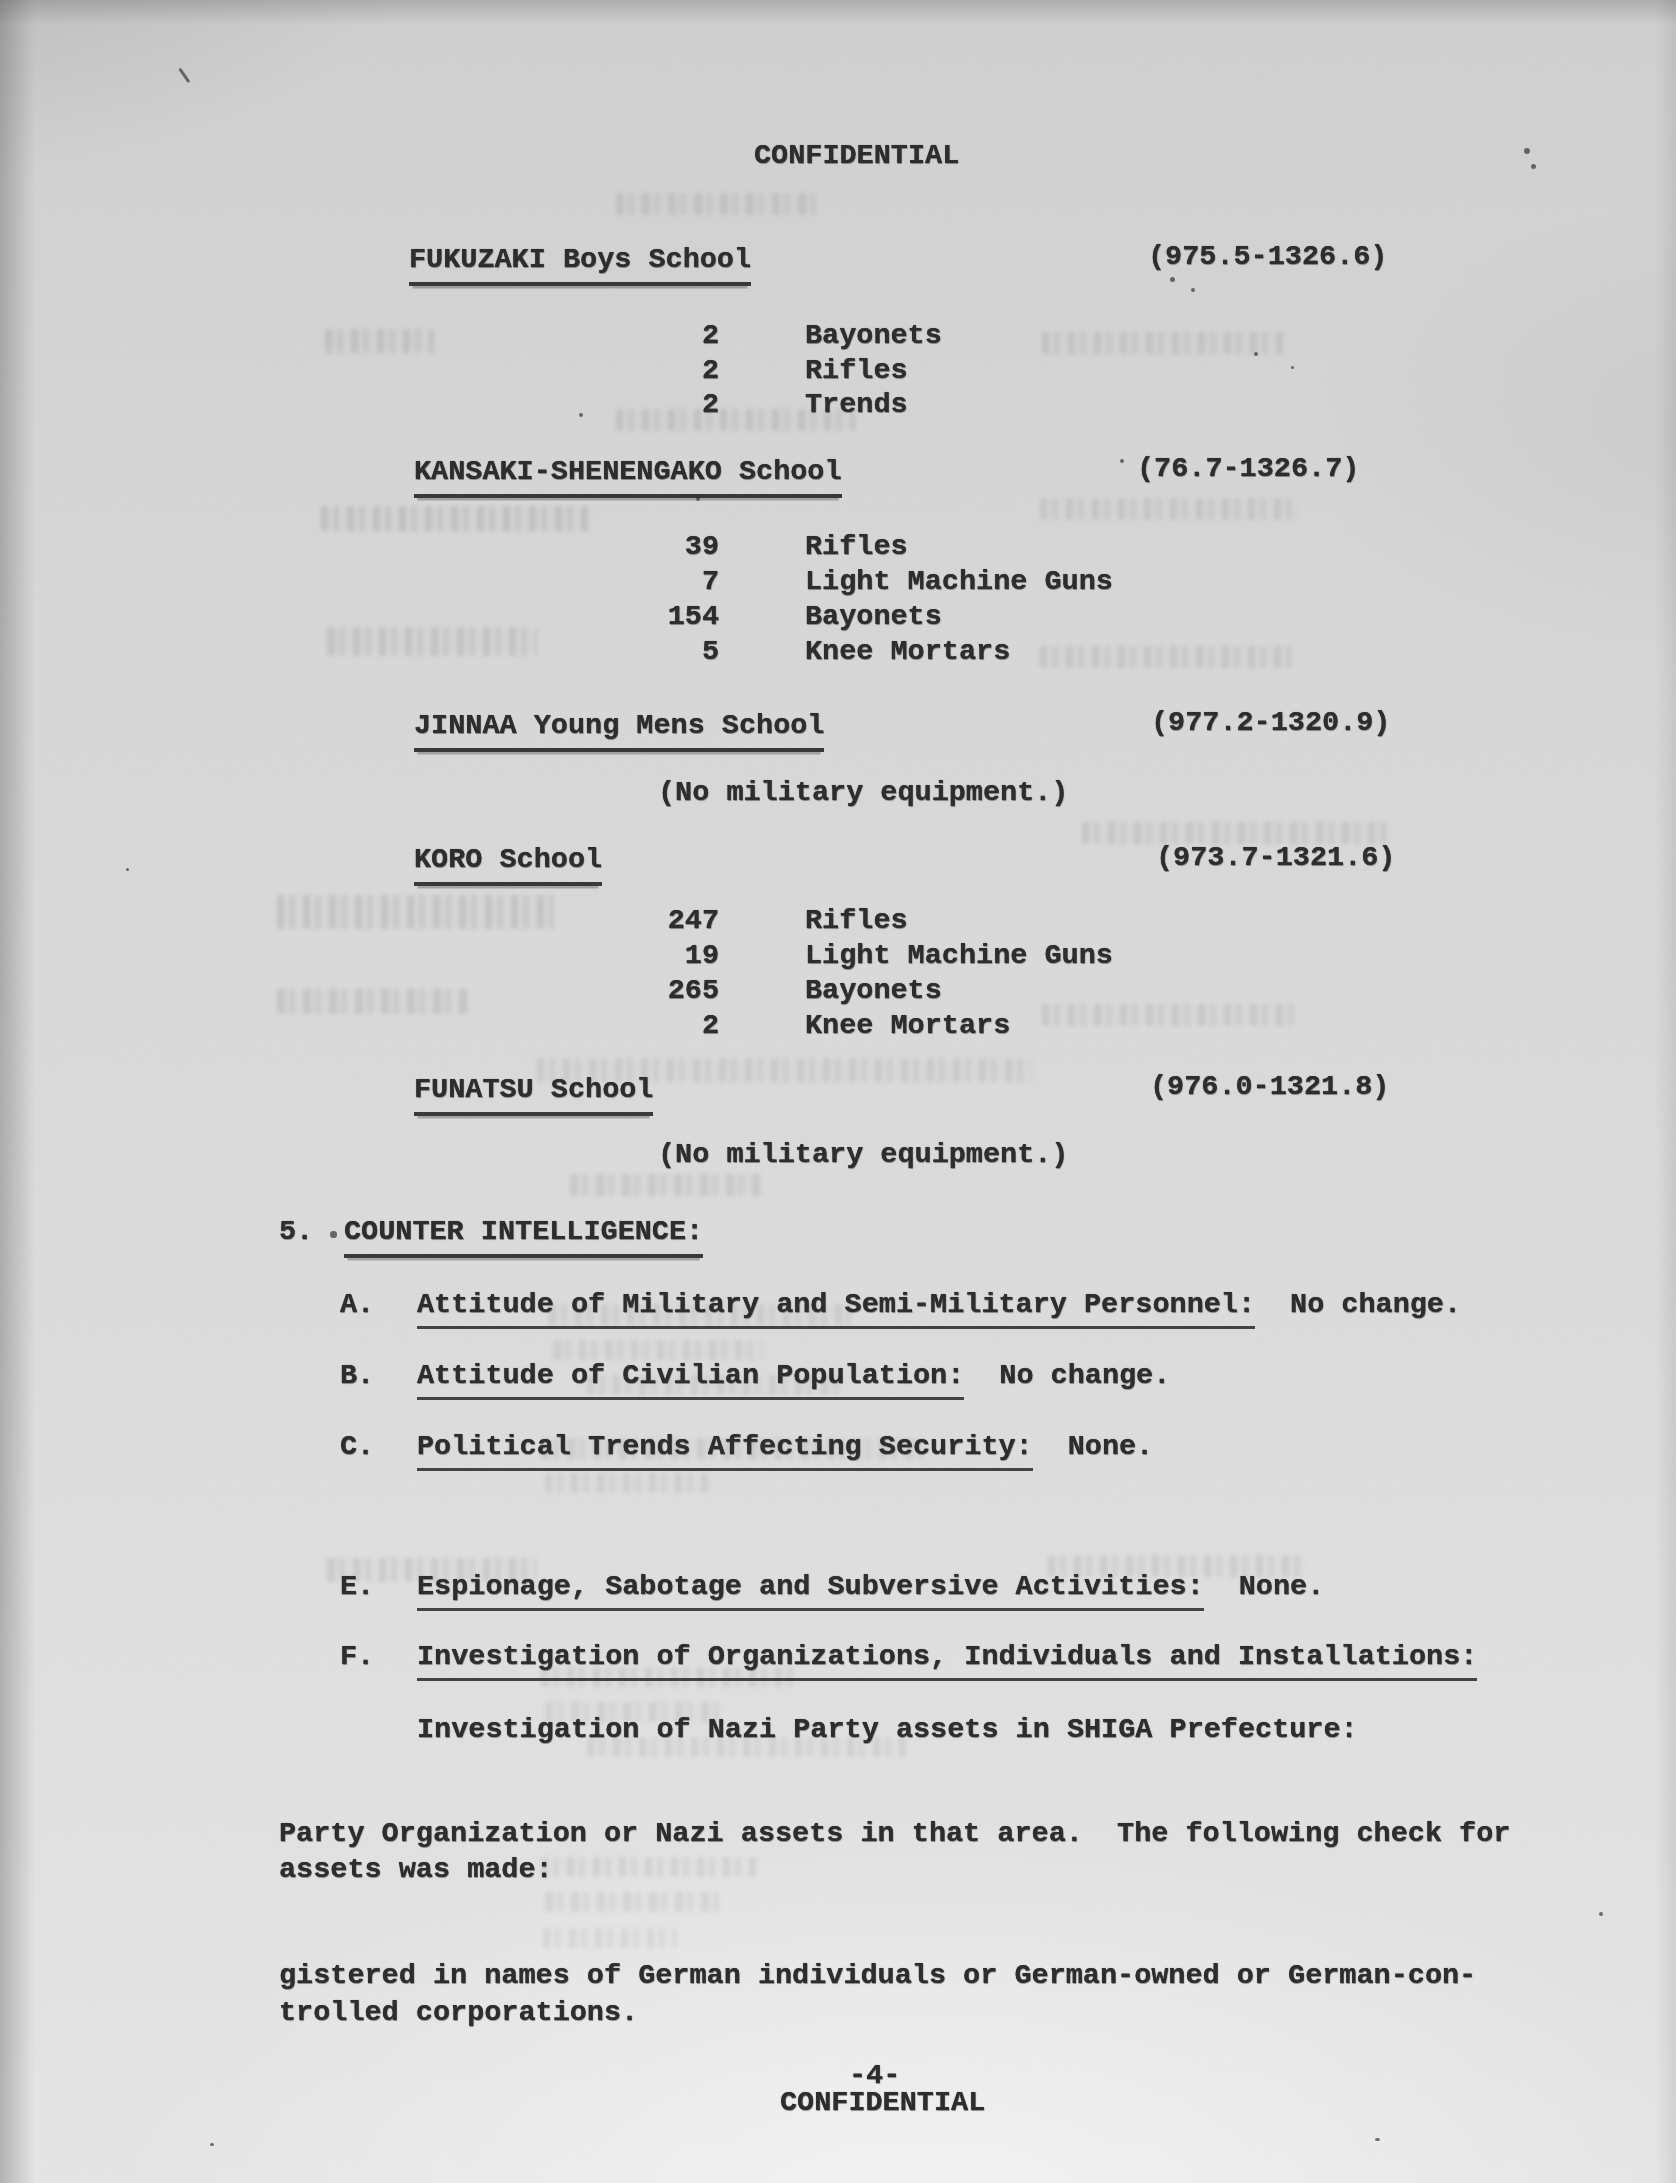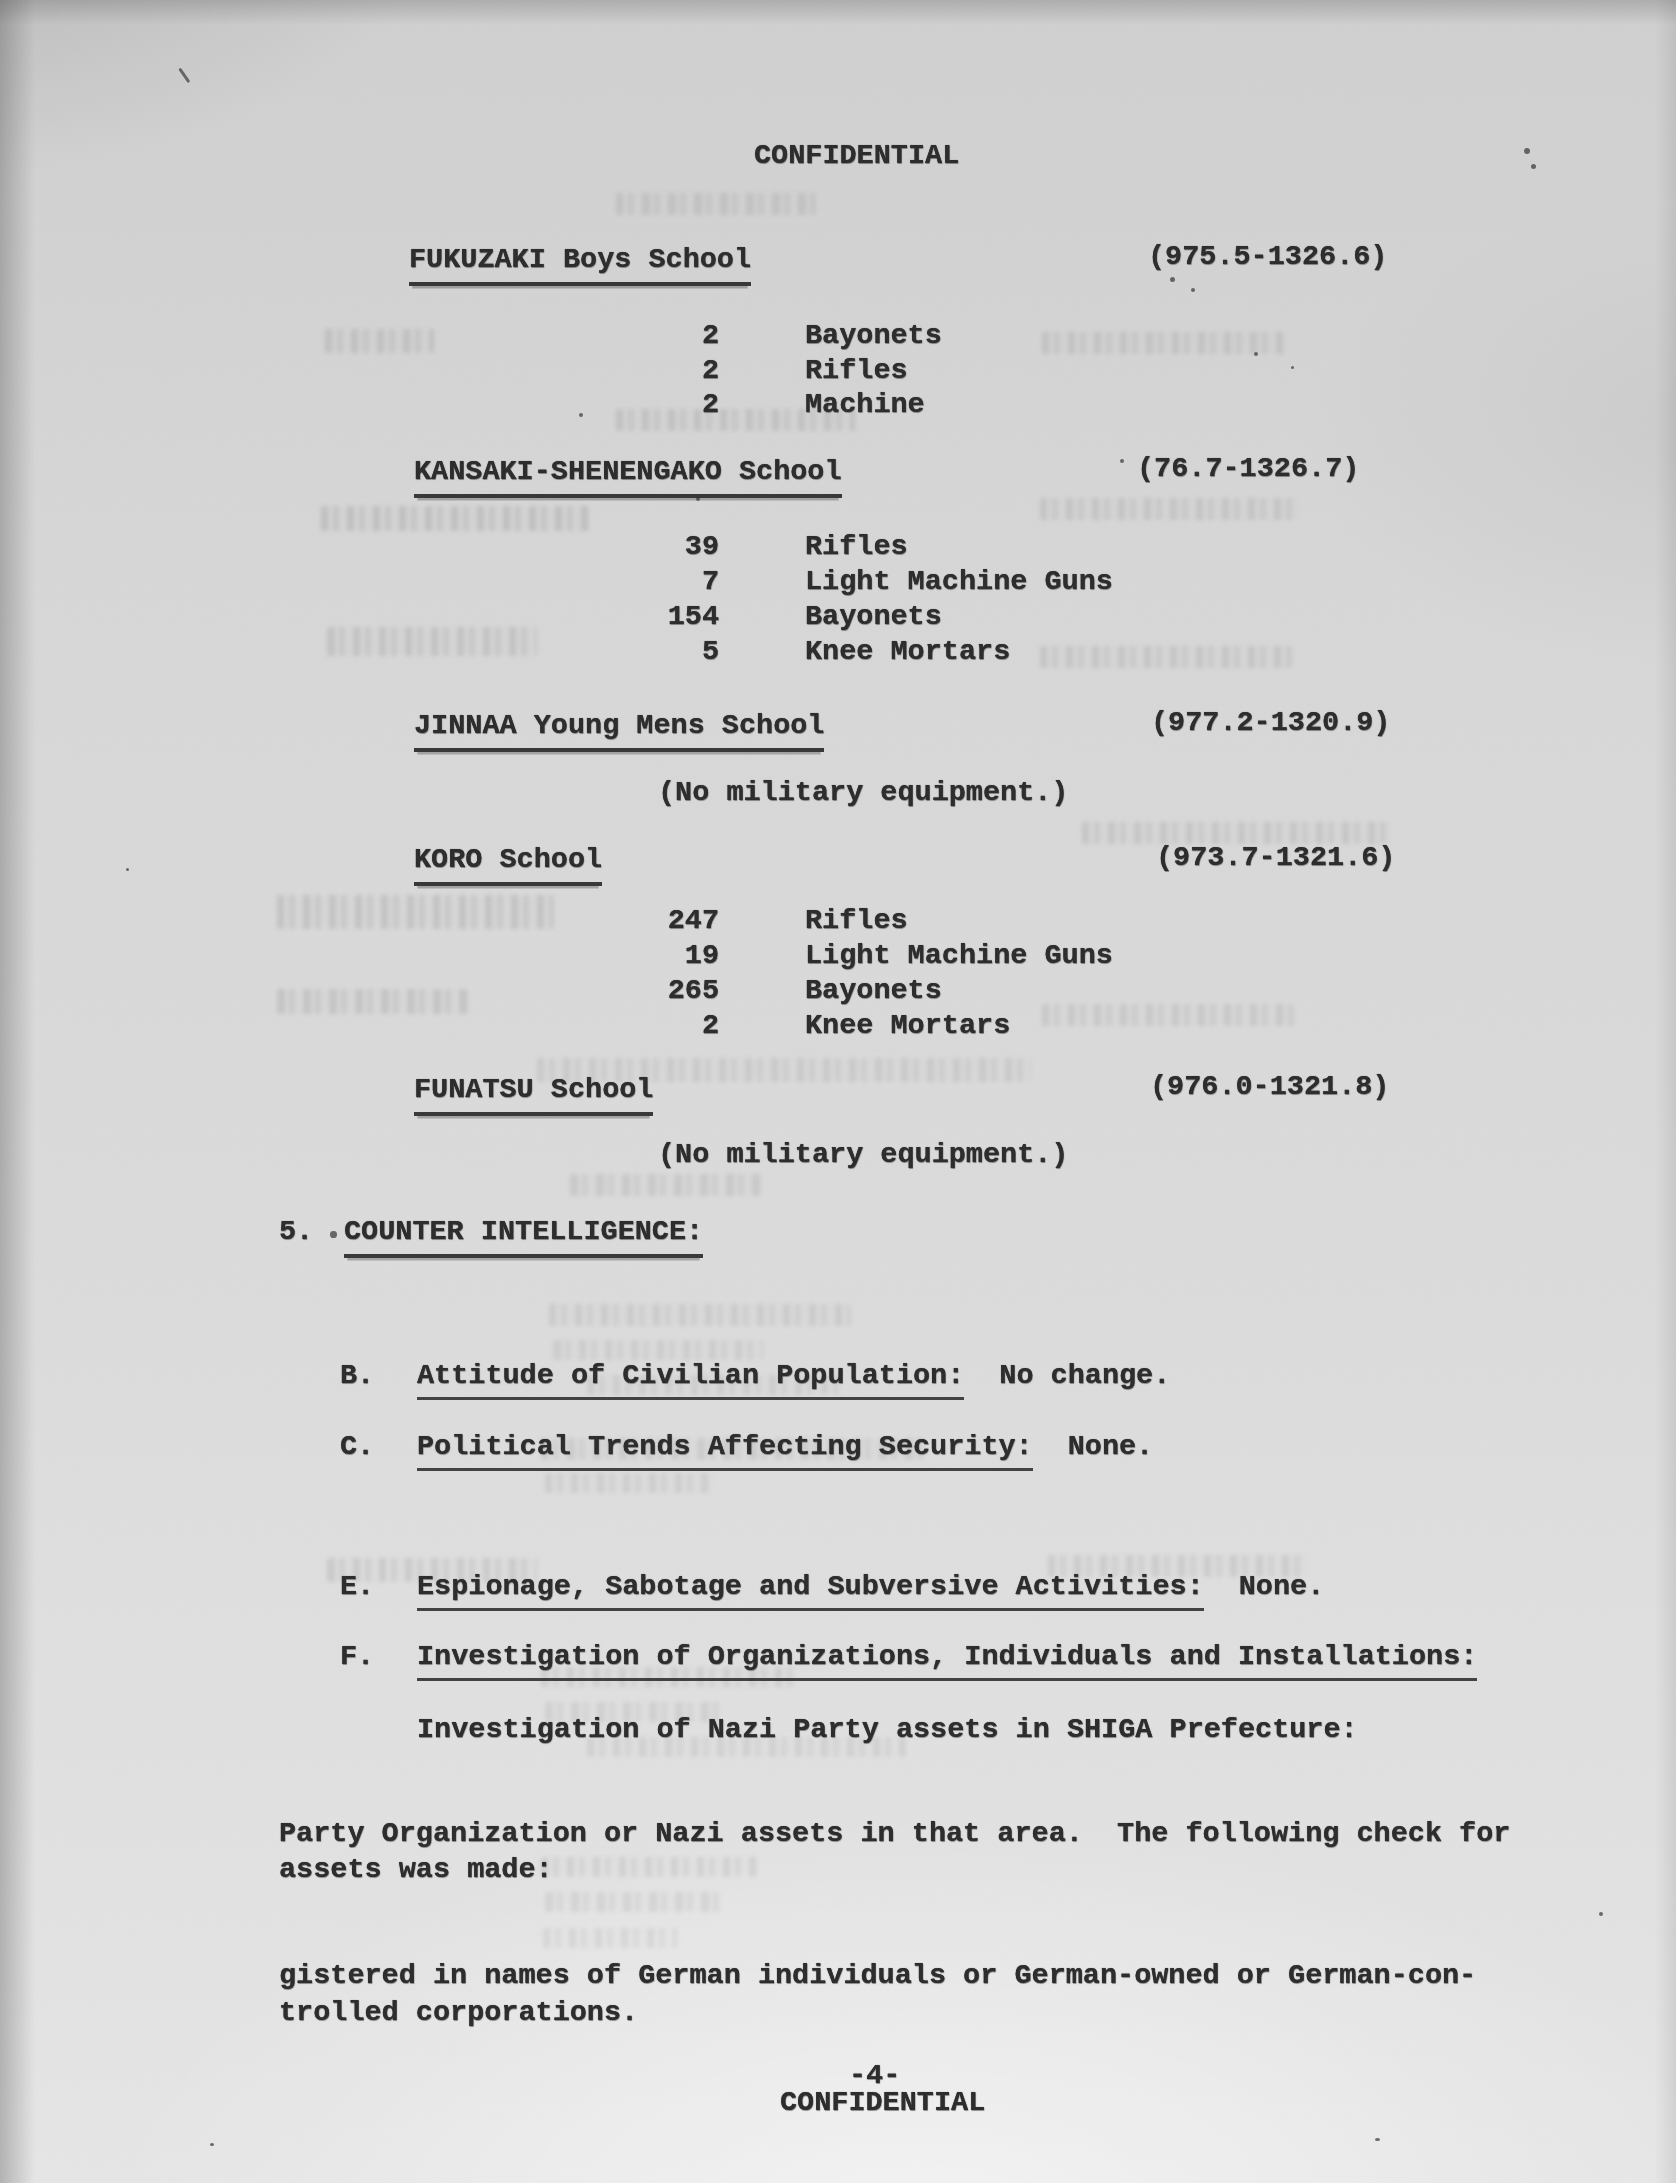--- a/index.html
+++ b/index.html
@@ -92,21 +92,21 @@
 
   <div class="t" style="left:754px;top:141px">CONFIDENTIAL</div>
 
   <div class="t" style="left:409px;top:245px"><span class="ul">FUKUZAKI Boys School</span></div>
   <div class="t" style="left:1148px;top:242px">(975.5-1326.6)</div>
   <div class="t qty" style="left:551px;top:321px">2</div>
   <div class="t" style="left:805px;top:321px">Bayonets</div>
   <div class="t qty" style="left:551px;top:356px">2</div>
   <div class="t" style="left:805px;top:356px">Rifles</div>
   <div class="t qty" style="left:551px;top:390px">2</div>
-  <div class="t" style="left:805px;top:390px">Machine</div>
+  <div class="t" style="left:805px;top:390px">Trends</div>
 
   <div class="t" style="left:414px;top:457px"><span class="ul">KANSAKI-SHENENGAKO School</span></div>
   <div class="t" style="left:1137px;top:454px">(76.7-1326.7)</div>
   <div class="t qty" style="left:551px;top:532px">39</div>
   <div class="t" style="left:805px;top:532px">Rifles</div>
   <div class="t qty" style="left:551px;top:567px">7</div>
   <div class="t" style="left:805px;top:567px">Light Machine Guns</div>
   <div class="t qty" style="left:551px;top:602px">154</div>
   <div class="t" style="left:805px;top:602px">Bayonets</div>
   <div class="t qty" style="left:551px;top:637px">5</div>
@@ -126,20 +126,21 @@
   <div class="t" style="left:805px;top:976px">Bayonets</div>
   <div class="t qty" style="left:551px;top:1011px">2</div>
   <div class="t" style="left:805px;top:1011px">Knee Mortars</div>
 
   <div class="t" style="left:414px;top:1075px"><span class="ul">FUNATSU School</span></div>
   <div class="t" style="left:1150px;top:1072px">(976.0-1321.8)</div>
   <div class="t" style="left:658px;top:1140px">(No military equipment.)</div>
 
   <div class="t" style="left:279px;top:1217px"><span class="letter" style="width:65px">5.</span><span class="ul">COUNTER INTELLIGENCE:</span></div>
 
+  <div class="t" style="left:340px;top:1290px"><span class="letter" style="width:77px">A.</span><span class="ul2">Attitude of Military and Semi-Military Personnel:</span><span class="val">No change.</span></div>
   <div class="t" style="left:340px;top:1361px"><span class="letter" style="width:77px">B.</span><span class="ul2">Attitude of Civilian Population:</span><span class="val">No change.</span></div>
   <div class="t" style="left:340px;top:1432px"><span class="letter" style="width:77px">C.</span><span class="ul2">Political Trends Affecting Security:</span><span class="val">None.</span></div>
   <div class="t" style="left:340px;top:1572px"><span class="letter" style="width:77px">E.</span><span class="ul2">Espionage, Sabotage and Subversive Activities:</span><span class="val">None.</span></div>
   <div class="t" style="left:340px;top:1642px"><span class="letter" style="width:77px">F.</span><span class="ul2">Investigation of Organizations, Individuals and Installations:</span></div>
 
   <div class="t" style="left:417px;top:1715px">Investigation of Nazi Party assets in SHIGA Prefecture:</div>
   <div class="t" style="left:279px;top:1819px">Party Organization or Nazi assets in that area.  The following check for</div>
   <div class="t" style="left:279px;top:1855px">assets was made:</div>
   <div class="t" style="left:279px;top:1961px">gistered in names of German individuals or German-owned or German-con-</div>
   <div class="t" style="left:279px;top:1998px">trolled corporations.</div>

